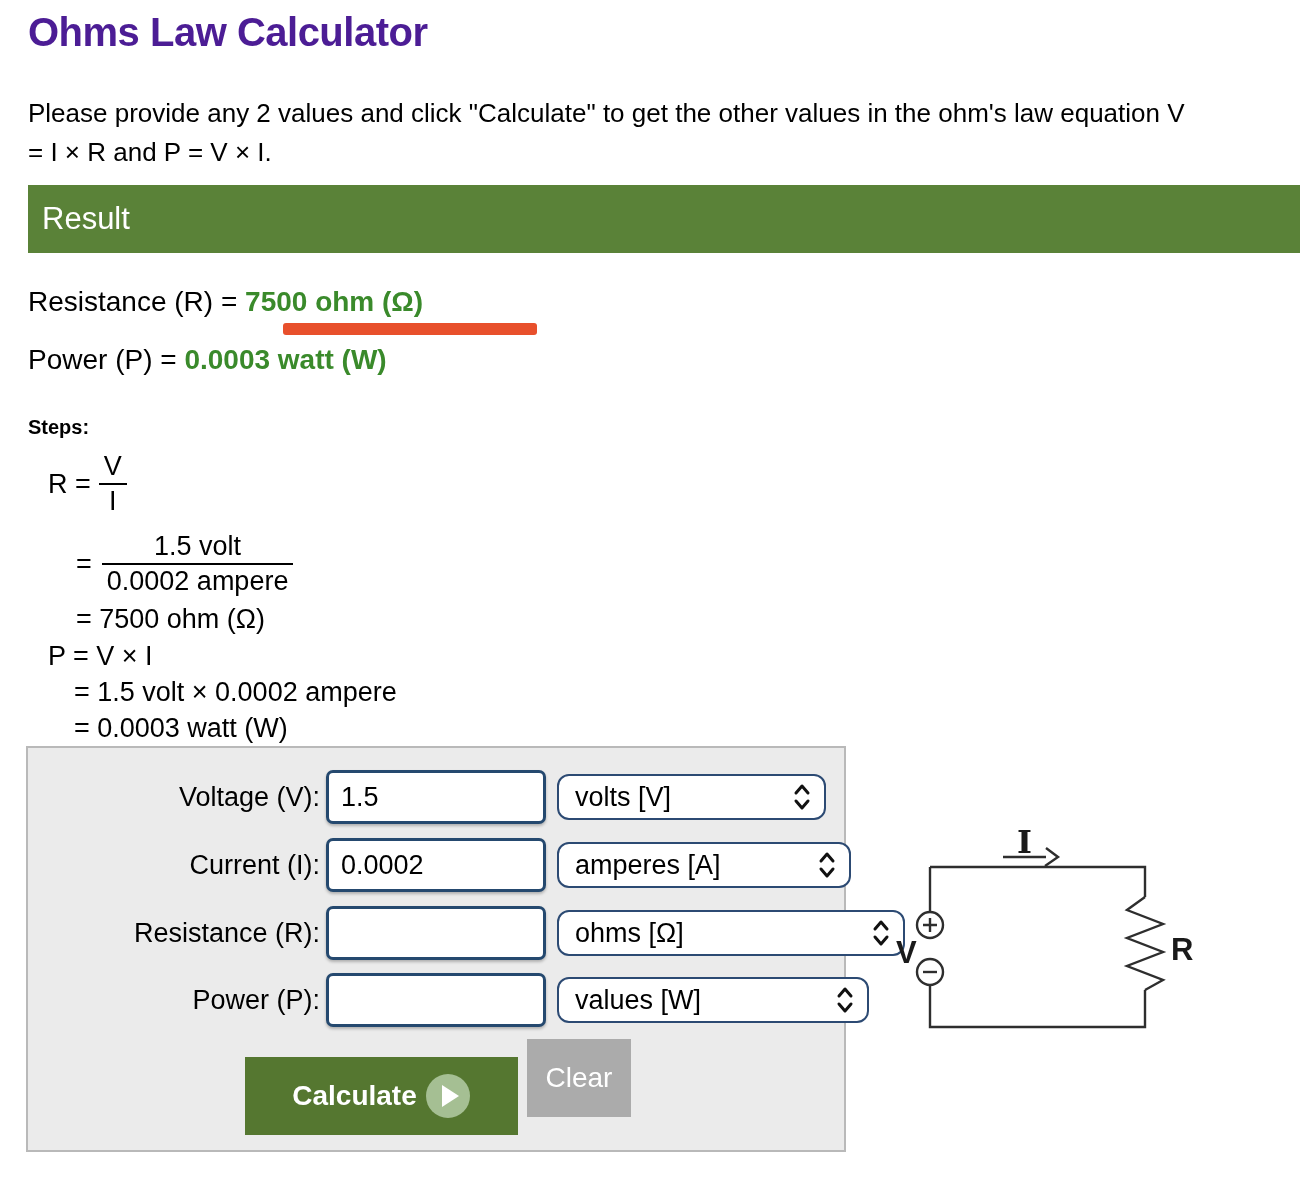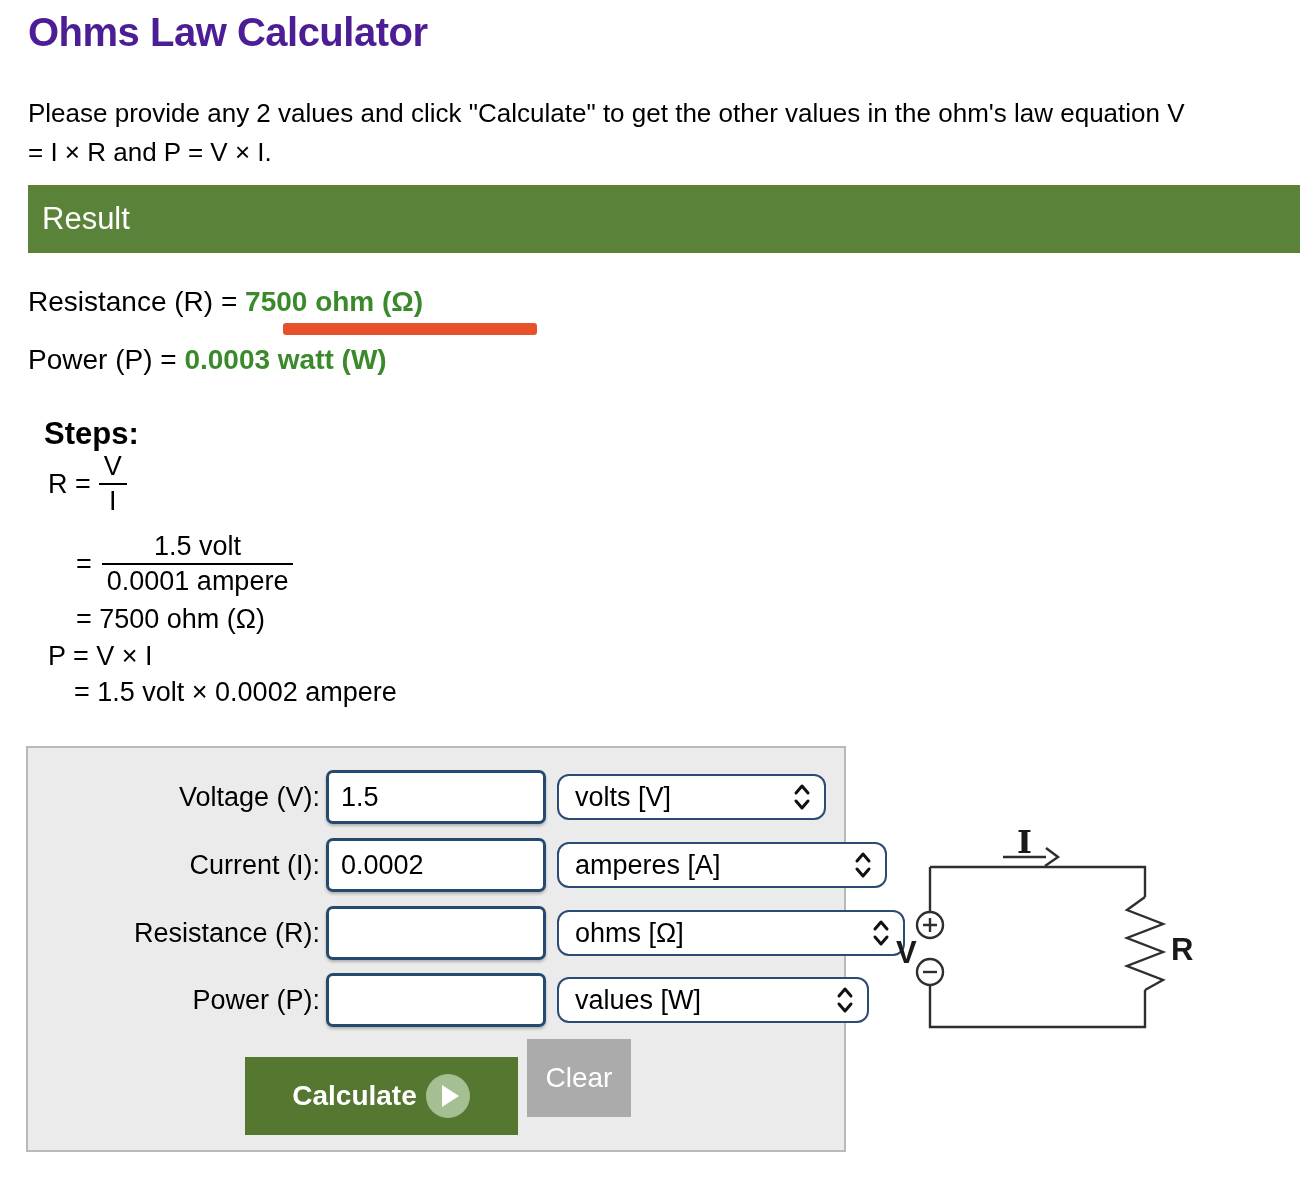--- a/index.html
+++ b/index.html
@@ -21,21 +21,21 @@
   }
 
   .res-line1 { position:absolute; left:28px; top:286px; font-size:28px; }
   .res-line2 { position:absolute; left:28px; top:344px; font-size:28px; }
   .res-val { font-weight:700; color:#3a8a2b; }
   .marker-underline {
     position:absolute; left:283px; top:323px; width:254px; height:12px;
     background:#e8502c; border-radius:3px;
   }
 
-  .steps-h { position:absolute; left:28px; top:416px; font-size:31px; font-weight:700;margin-left:16px; }
+  .steps-h { position:absolute; left:28px; top:416px; font-size:20px; font-weight:700; }
   .eq { position:absolute; font-size:27px; }
   .eq-flex { display:flex; align-items:center; }
   .frac { display:inline-flex; flex-direction:column; text-align:center; }
   .frac span { padding:1px 5px; line-height:31px; }
   .frac .den { border-top:2px solid #000; }
   .eq1 { left:48px; top:450px; }
   .eq1 .lhs { margin-right:8px; }
   .eq2 { left:76px; top:530px; }
   .eq2 .sign { margin-right:10px; }
   .eq3 { left:76px; top:604px; }
@@ -111,46 +111,47 @@
     <span class="frac">
       <span class="num">V</span>
       <span class="den">I</span>
     </span>
   </div>
 
   <div class="eq eq-flex eq2">
     <span class="sign">=</span>
     <span class="frac">
       <span class="num">1.5 volt</span>
-      <span class="den">0.0001 ampere</span>
+      <span class="den">0.0002 ampere</span>
     </span>
   </div>
 
   <div class="eq eq3">= 7500 ohm (Ω)</div>
   <div class="eq eq4">P = V × I</div>
   <div class="eq eq5">= 1.5 volt × 0.0002 ampere</div>
+  <div class="eq eq6">= 0.0003 watt (W)</div>
 
   <div class="panel">
 
     <div class="frow" style="top:22px">
       <span class="flabel">Voltage (V):</span>
       <input class="tinput" type="text" value="1.5" style="">
       <div class="usel" style="width:269px">
         <span>volts [V]</span>
         <svg width="18" height="30" viewBox="0 0 18 30">
           <path d="M3 11 L9 4 L15 11" stroke="#111" stroke-width="3" fill="none" stroke-linecap="round" stroke-linejoin="round"></path>
           <path d="M3 19 L9 26 L15 19" stroke="#111" stroke-width="3" fill="none" stroke-linecap="round" stroke-linejoin="round"></path>
         </svg>
       </div>
     </div>
 
     <div class="frow" style="top:90px">
       <span class="flabel">Current (I):</span>
       <input class="tinput" type="text" value="0.0002" style="">
-      <div class="usel" style="width:330px">
+      <div class="usel" style="width:294px">
         <span>amperes [A]</span>
         <svg width="18" height="30" viewBox="0 0 18 30">
           <path d="M3 11 L9 4 L15 11" stroke="#111" stroke-width="3" fill="none" stroke-linecap="round" stroke-linejoin="round"></path>
           <path d="M3 19 L9 26 L15 19" stroke="#111" stroke-width="3" fill="none" stroke-linecap="round" stroke-linejoin="round"></path>
         </svg>
       </div>
     </div>
 
     <div class="frow" style="top:158px">
       <span class="flabel">Resistance (R):</span>

